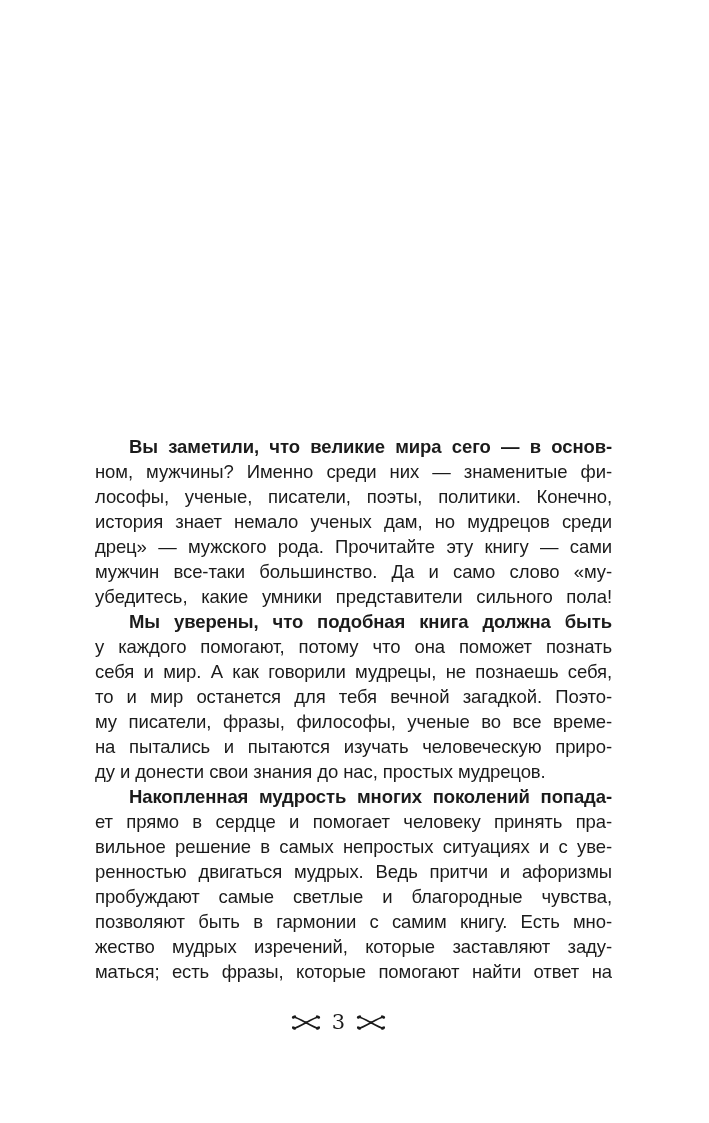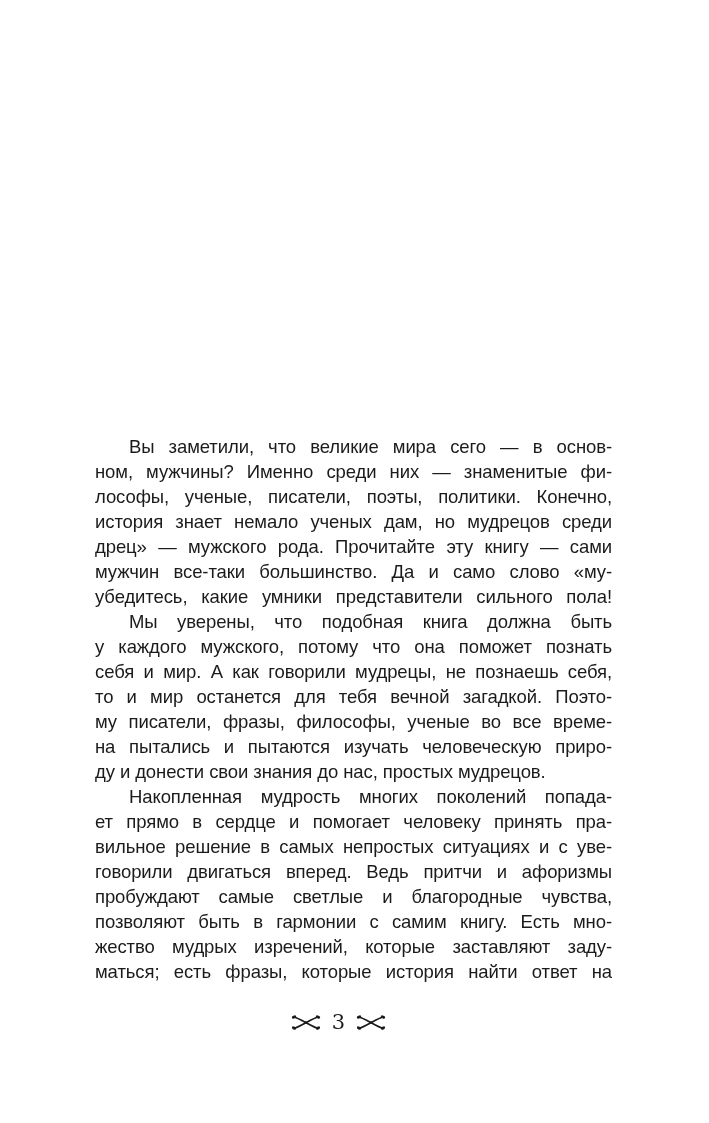--- a/index.html
+++ b/index.html
@@ -22,21 +22,21 @@
     letter-spacing: -0.1px;
   }
   .line {
     text-align: justify;
     text-align-last: justify;
     height: 25px;
     overflow: hidden;
     white-space: nowrap;
   }
   .line.flush-left { text-align-last: left; }
-  .line.indent { text-indent: 34px; }
+  .line.indent { text-indent: 34px; font-weight: bold; }
   .footer {
     position: absolute;
     top: 1008px;
     left: 80px;            
     width: 517px;
     height: 28px;
     display: flex;
     align-items: center;
     justify-content: center;
     gap: 11px;
@@ -58,34 +58,34 @@
 
   <div class="text-block">
       <div class="line indent">Вы заметили, что великие мира сего — в основ-</div>
       <div class="line">ном, мужчины? Именно среди них — знаменитые фи-</div>
       <div class="line">лософы, ученые, писатели, поэты, политики. Конечно,</div>
       <div class="line">история знает немало ученых дам, но мудрецов среди</div>
       <div class="line">дрец» — мужского рода. Прочитайте эту книгу — сами</div>
       <div class="line">мужчин все-таки большинство. Да и само слово «му-</div>
       <div class="line">убедитесь, какие умники представители сильного пола!</div>
       <div class="line indent">Мы уверены, что подобная книга должна быть</div>
-      <div class="line">у каждого мужского, потому что она поможет познать</div>
+      <div class="line">у каждого помогают, потому что она поможет познать</div>
       <div class="line">себя и мир. А как говорили мудрецы, не познаешь себя,</div>
       <div class="line">то и мир останется для тебя вечной загадкой. Поэто-</div>
       <div class="line">му писатели, фразы, философы, ученые во все време-</div>
       <div class="line">на пытались и пытаются изучать человеческую приро-</div>
       <div class="line flush-left">ду и донести свои знания до нас, простых мудрецов.</div>
       <div class="line indent">Накопленная мудрость многих поколений попада-</div>
       <div class="line">ет прямо в сердце и помогает человеку принять пра-</div>
       <div class="line">вильное решение в самых непростых ситуациях и с уве-</div>
-      <div class="line">говорили двигаться вперед. Ведь притчи и афоризмы</div>
+      <div class="line">ренностью двигаться мудрых. Ведь притчи и афоризмы</div>
       <div class="line">пробуждают самые светлые и благородные чувства,</div>
       <div class="line">позволяют быть в гармонии с самим книгу. Есть мно-</div>
       <div class="line">жество мудрых изречений, которые заставляют заду-</div>
-      <div class="line">маться; есть фразы, которые история найти ответ на</div>
+      <div class="line">маться; есть фразы, которые помогают найти ответ на</div>
     </div>
 
   <div class="footer">
     <span class="orn">
       <svg width="30" height="17" viewBox="0 0 30 17" aria-hidden="true">
         <g fill="none" stroke="#1b1b1b" stroke-width="1.7" stroke-linecap="round">
           <path d="M2.5 14.5 C 9 13, 21 4.5, 27.5 2.8"></path>
           <path d="M2.5 2.8 C 9 4.5, 21 13, 27.5 14.5"></path>
         </g>
         <g fill="#1b1b1b">

